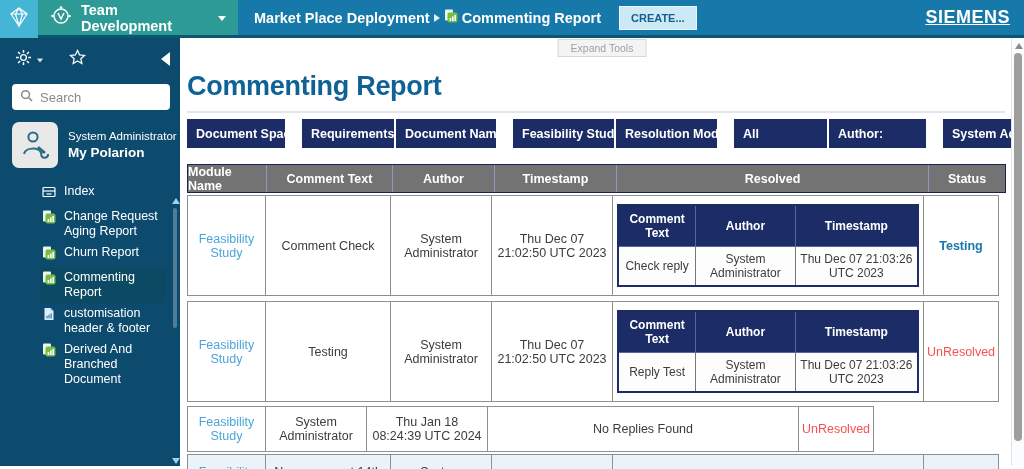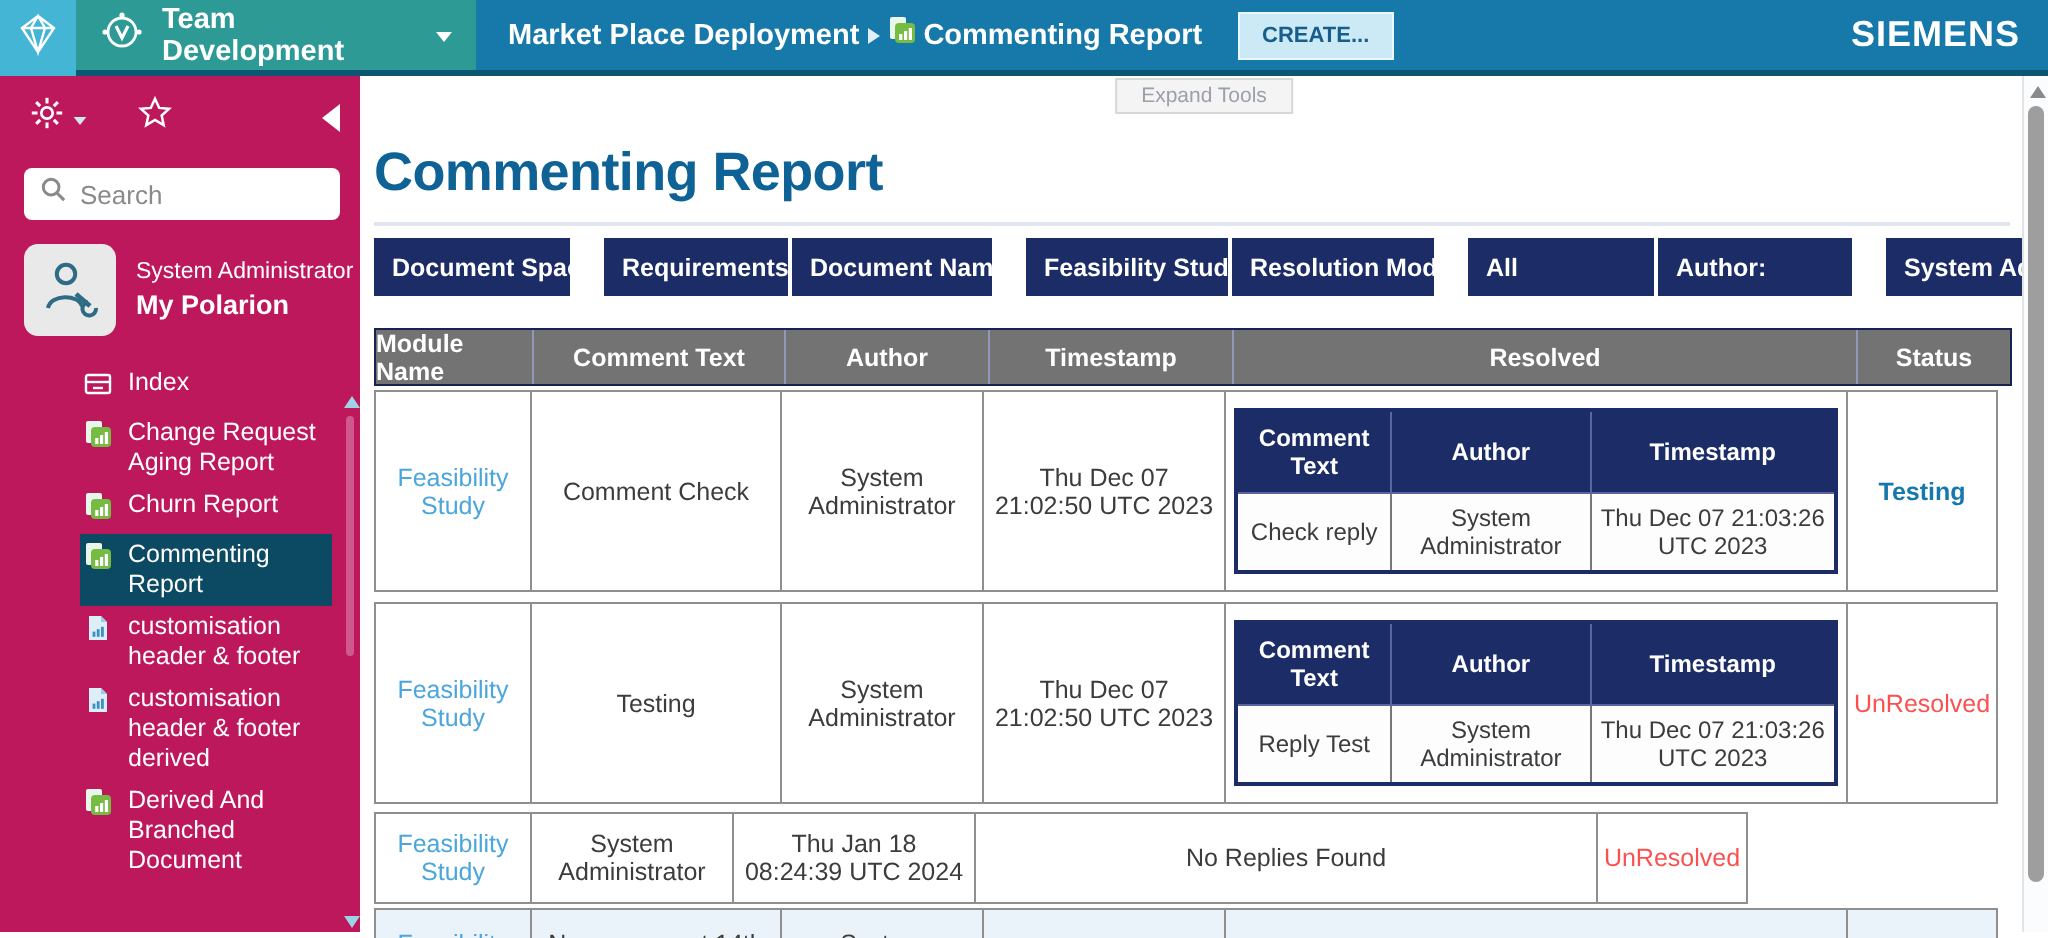--- a/index.html
+++ b/index.html
@@ -8,27 +8,27 @@
 
   
   .topbar { display:flex; height:38px; border-bottom:3px solid #0C5672; }
   .logo-sq { width:38px; height:38px; background:#45B5D6; display:flex; align-items:center; justify-content:center; flex:0 0 38px;}
   .proj { width:200px; background:#2E9A96; display:flex; align-items:center; gap:9px; padding:0 12px; color:#fff; font-weight:bold; font-size:14.5px; flex:0 0 200px; cursor:pointer;}
   .crumbbar { flex:1; background:#1779A9; display:flex; align-items:center; color:#fff; padding:0 10px 0 16px; gap:4px;}
   .crumb { font-weight:bold; font-size:14.5px; cursor:pointer; white-space:nowrap;}
   .tri-right { width:0; height:0; border-top:4px solid transparent; border-bottom:4px solid transparent; border-left:6px solid #dff0f7;}
   .tri-down  { width:0; height:0; border-left:4px solid transparent; border-right:4px solid transparent; border-top:5px solid #fff; margin-top:2px;}
   .create-btn { margin-left:14px; background:#CBEAF6; color:#175E8C; border:1px solid #EAF8FD; font-weight:bold; font-size:11px; padding:5px 11px; cursor:pointer; font-family:inherit;}
-  .brand { margin-left:auto; font-weight:bold; font-size:18px; letter-spacing:.5px; padding-right:4px;}
+  .brand { margin-left:auto; font-weight:bold; font-size:18px; letter-spacing:.5px; padding-right:4px;text-decoration:underline;}
 
   
   .shell { display:flex; height:428px; position:relative;}
 
   
-  .sidebar { width:180px; flex:0 0 180px; background:#be185d; color:#fff; position:relative; padding-top:9px;}
+  .sidebar { width:180px; flex:0 0 180px; background:#0c4a6e; color:#fff; position:relative; padding-top:9px;}
   .side-toolbar { display:flex; align-items:center; padding:0 10px 0 14px; height:24px; gap:6px;}
   .gear-wrap { display:flex; align-items:center; gap:3px; cursor:pointer;}
   .star-wrap { margin-left:18px; cursor:pointer; display:flex;}
   .collapse { margin-left:auto; cursor:pointer; width:0; height:0; border-top:7px solid transparent; border-bottom:7px solid transparent; border-right:9px solid #fff;}
   .searchbox { margin:13px 10px 0 12px; background:#fff; border-radius:4px; height:26px; display:flex; align-items:center; padding:0 8px; gap:7px;}
   .searchbox input { border:none; outline:none; font-size:13px; width:110px; color:#333; font-family:inherit; background:transparent;}
   .searchbox input::placeholder { color:#8a8a8a;}
   .userrow { display:flex; align-items:center; gap:10px; margin:12px 0 6px 12px;}
   .avatar { width:46px; height:46px; background:#E9E9E9; border-radius:7px; display:flex; align-items:center; justify-content:center; cursor:pointer;}
   .uname { font-size:11.5px; margin-bottom:3px;}
@@ -243,32 +243,20 @@
               <path d="M2.5 1 h6 l3 3 v9 h-9 Z" fill="#DCEFF8"></path>
               <path d="M8.5 1 l3 3 h-3 Z" fill="#9CCBE2"></path>
               <rect x="4.3" y="8.8" width="1.4" height="2.6" fill="#3D8FC4"></rect>
               <rect x="6.4" y="7.6" width="1.4" height="3.8" fill="#3D8FC4"></rect>
               <rect x="8.5" y="6.4" width="1.4" height="5" fill="#3D8FC4"></rect>
             </svg>
         </span>
         <span>customisation header &amp; footer</span>
       </div>
 
-      <div class="nav-item">
-        <span class="nico">
-          <svg width="14" height="14" viewBox="0 0 14 14">
-              <path d="M2.5 1 h6 l3 3 v9 h-9 Z" fill="#DCEFF8"></path>
-              <path d="M8.5 1 l3 3 h-3 Z" fill="#9CCBE2"></path>
-              <rect x="4.3" y="8.8" width="1.4" height="2.6" fill="#3D8FC4"></rect>
-              <rect x="6.4" y="7.6" width="1.4" height="3.8" fill="#3D8FC4"></rect>
-              <rect x="8.5" y="6.4" width="1.4" height="5" fill="#3D8FC4"></rect>
-            </svg>
-        </span>
-        <span>customisation header &amp; footer derived</span>
-      </div>
 
       <div class="nav-item">
         <span class="nico">
           <svg width="14" height="14" viewBox="0 0 14 14">
               <rect x="1" y="0.5" width="8" height="11" rx="1" fill="#EAF6EC"></rect>
               <rect x="3.5" y="3.5" width="10" height="10" rx="2" fill="#76BC43"></rect>
               <rect x="5.6" y="9" width="1.6" height="3" fill="#fff"></rect>
               <rect x="8" y="7.5" width="1.6" height="4.5" fill="#fff"></rect>
               <rect x="10.4" y="6" width="1.6" height="6" fill="#fff"></rect>
             </svg>

